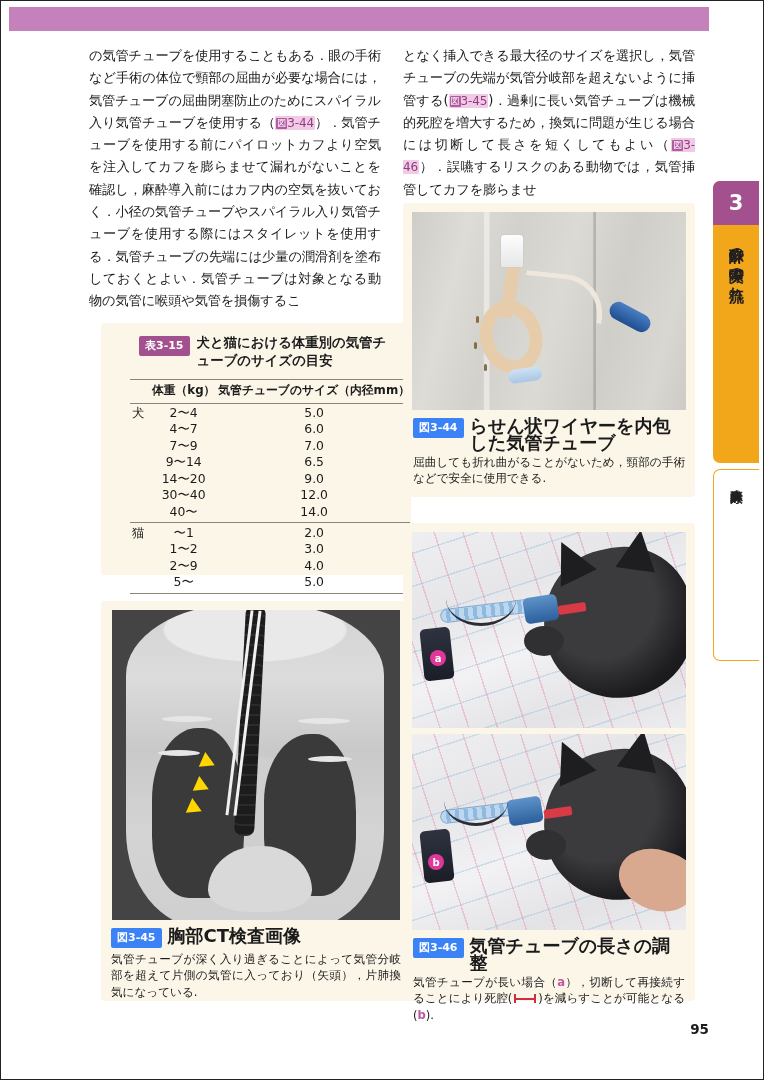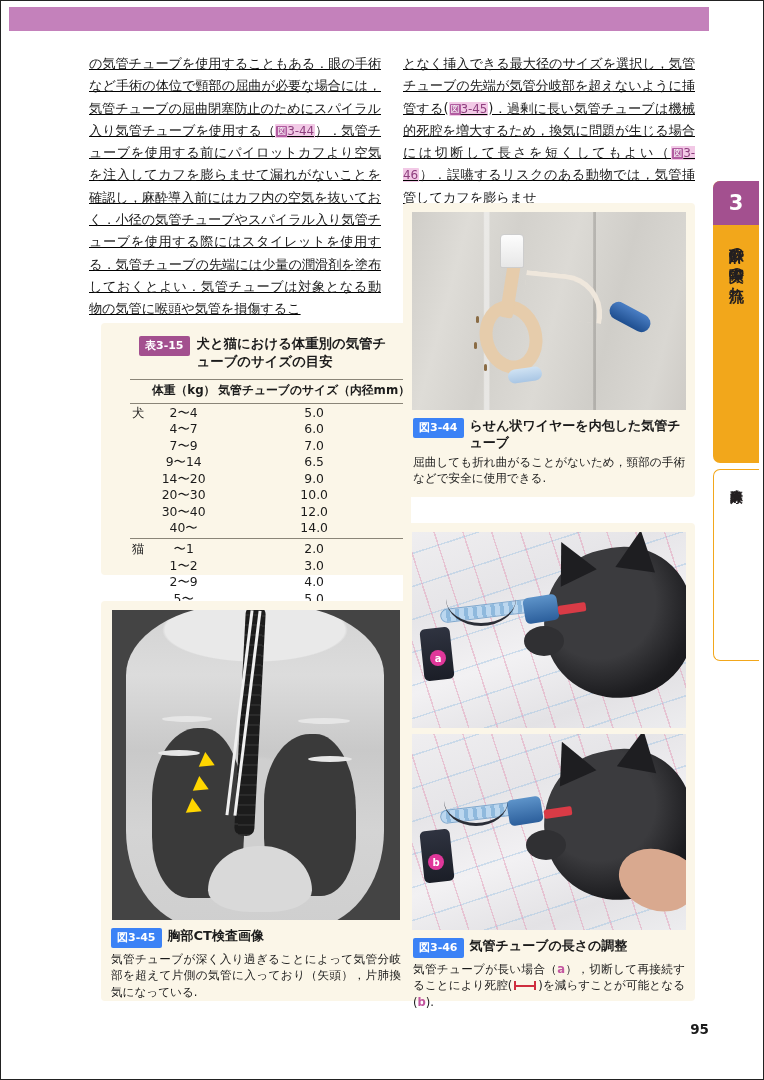--- a/index.html
+++ b/index.html
@@ -26,23 +26,22 @@
     left: 8px;
     top: 6px;
     width: 700px;
     height: 24px;
     background: #c481bb;
   }
 
   
   .col {
     position: absolute;
-    top: 52px;
+    top: 44px;
     width: 292px;
-    text-decoration: underline;
   }
   .col-left  { left: 88px; }
   .col-right { left: 402px; }
 
   .para {
     font-size: 13.2px;
     line-height: 22.3px;
     color: #1b1b1b;
     text-align: justify;
     text-justify: inter-character;
@@ -96,20 +95,21 @@
     margin-top: 1px;
   }
   .badge-fig {
     background: #3b82f6;
   }
   .tbl-title {
     font-size: 13.4px;
     font-weight: bold;
     line-height: 17.5px;
     color: #1b1b1b;
+    font-family: Liberation Mono, monospace;
   }
 
   table.data {
     width: 280px;
     margin: 9px auto 0;
     border-collapse: collapse;
     font-size: 12.4px;
     color: #1b1b1b;
   }
   table.data th {
@@ -147,21 +147,21 @@
 
   .cap {
     padding: 7px 10px 9px;
   }
   .cap-title-row {
     display: flex;
     align-items: flex-start;
     gap: 6px;
   }
   .cap-title {
-    font-size: 13px;
+    font-size: 18px;
     font-weight: bold;
     line-height: 17px;
     color: #1b1b1b;
   }
   .cap-body {
     font-size: 11.6px;
     line-height: 16.3px;
     color: #1b1b1b;
     margin-top: 3px;
     text-align: justify;
@@ -525,25 +525,20 @@
         </tr>
         <tr>
           <td class="c-animal"></td>
           <td>9〜14</td>
           <td>6.5</td>
         </tr>
         <tr>
           <td class="c-animal"></td>
           <td>14〜20</td>
           <td>9.0</td>
-        </tr>
-        <tr>
-          <td class="c-animal"></td>
-          <td>20〜30</td>
-          <td>10.0</td>
         </tr>
         <tr>
           <td class="c-animal"></td>
           <td>30〜40</td>
           <td>12.0</td>
         </tr>
         <tr class="last-row">
           <td class="c-animal"></td>
           <td>40〜</td>
           <td>14.0</td>

